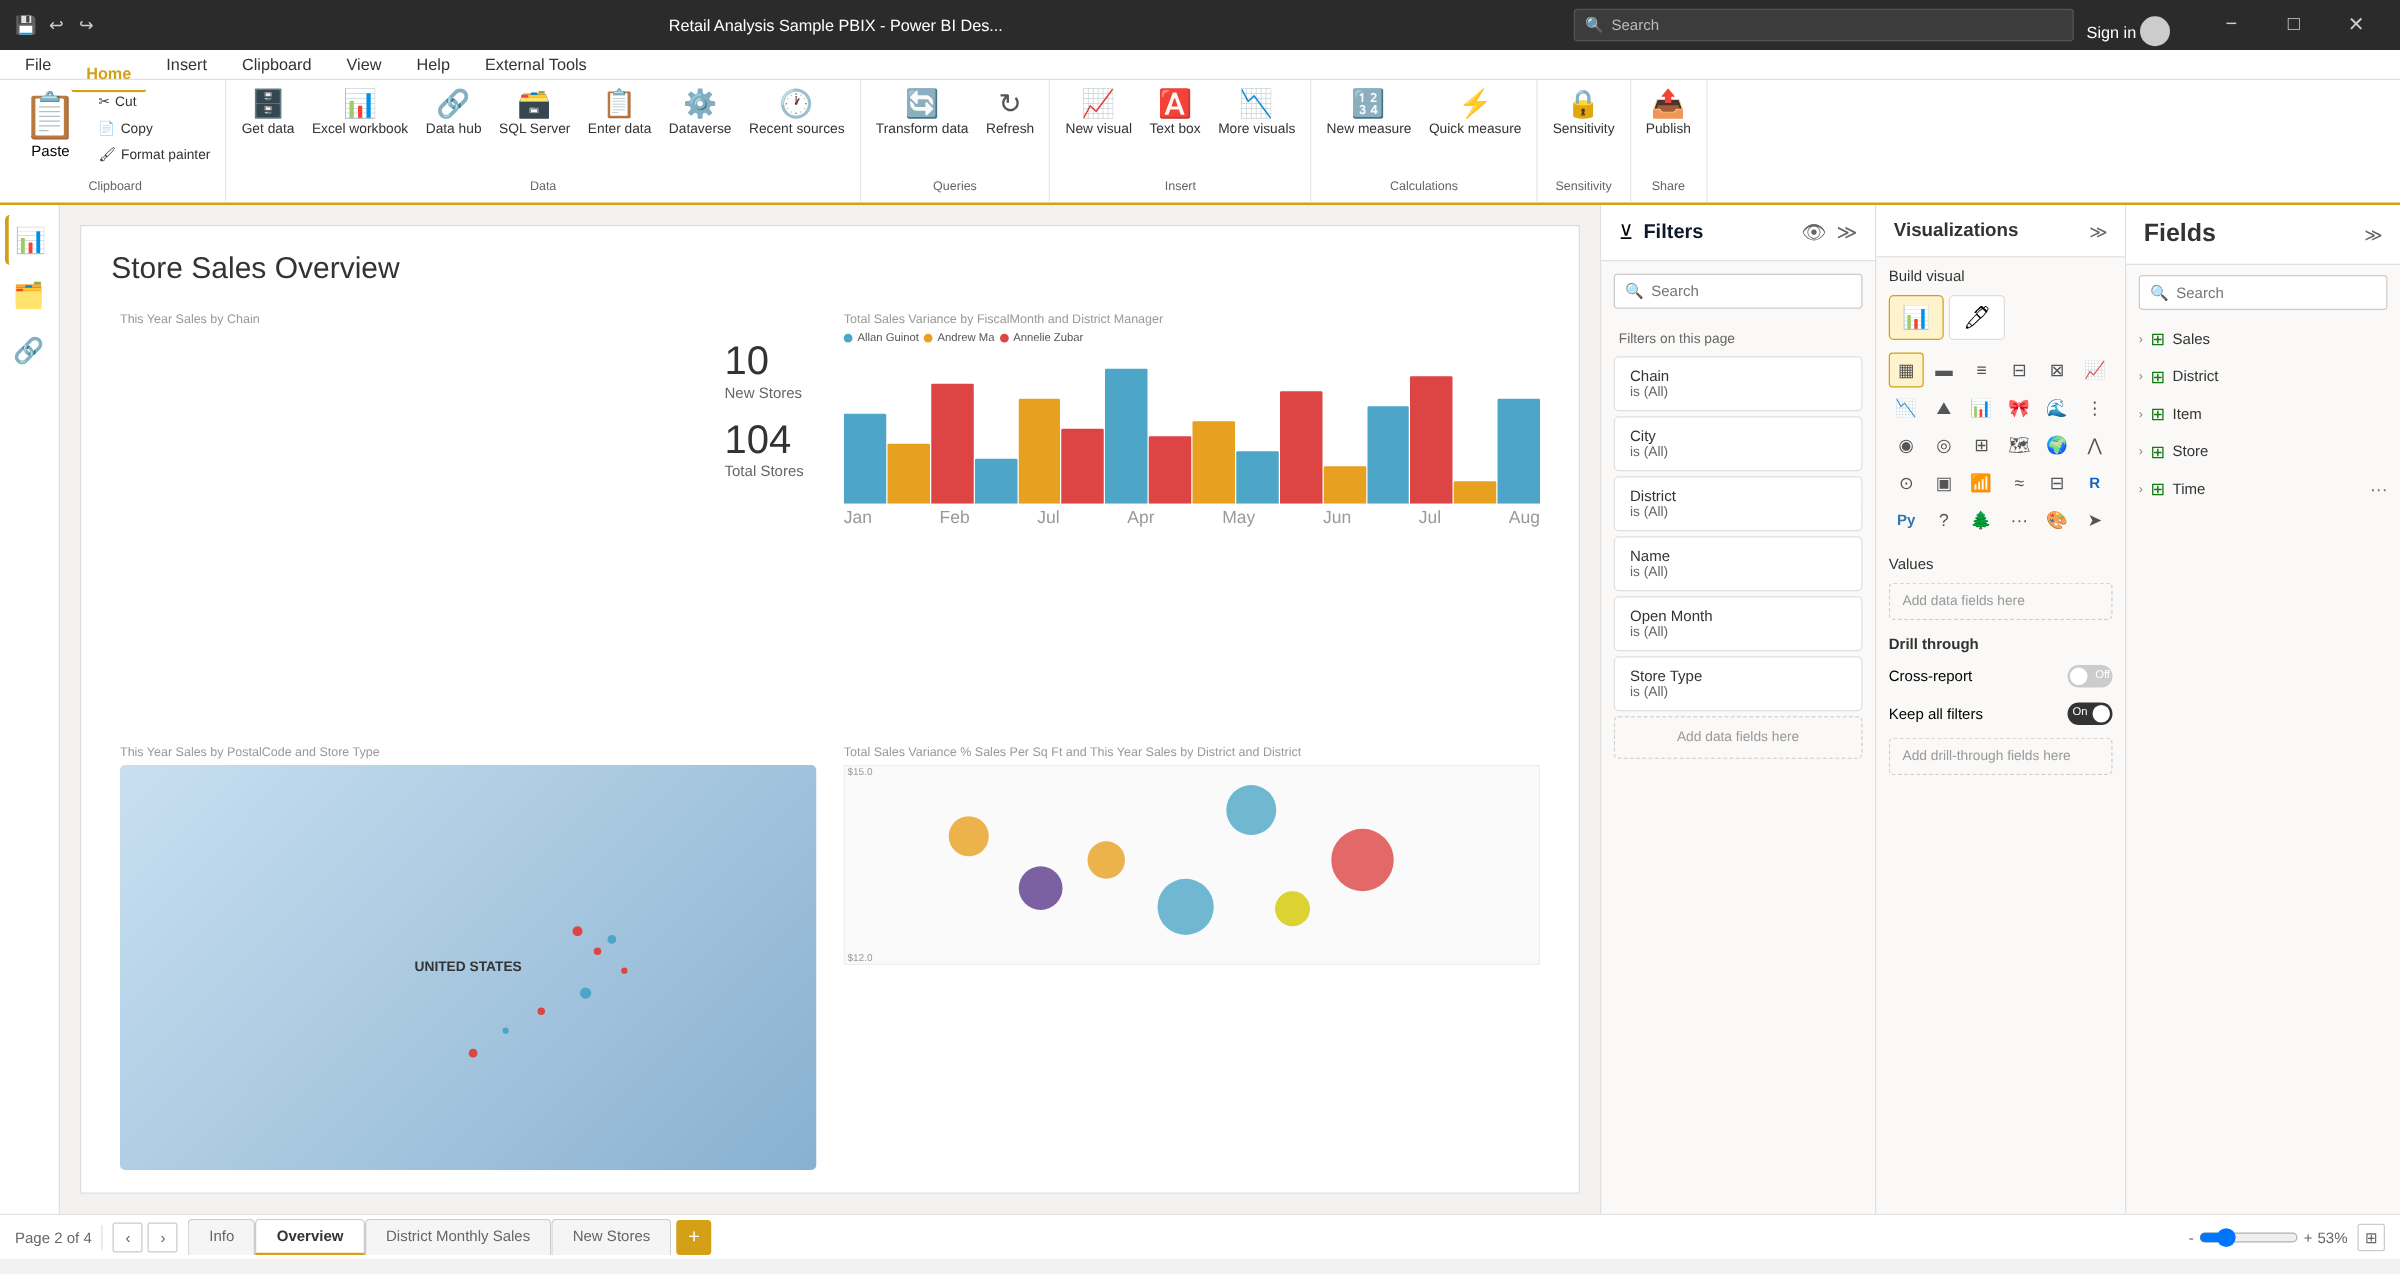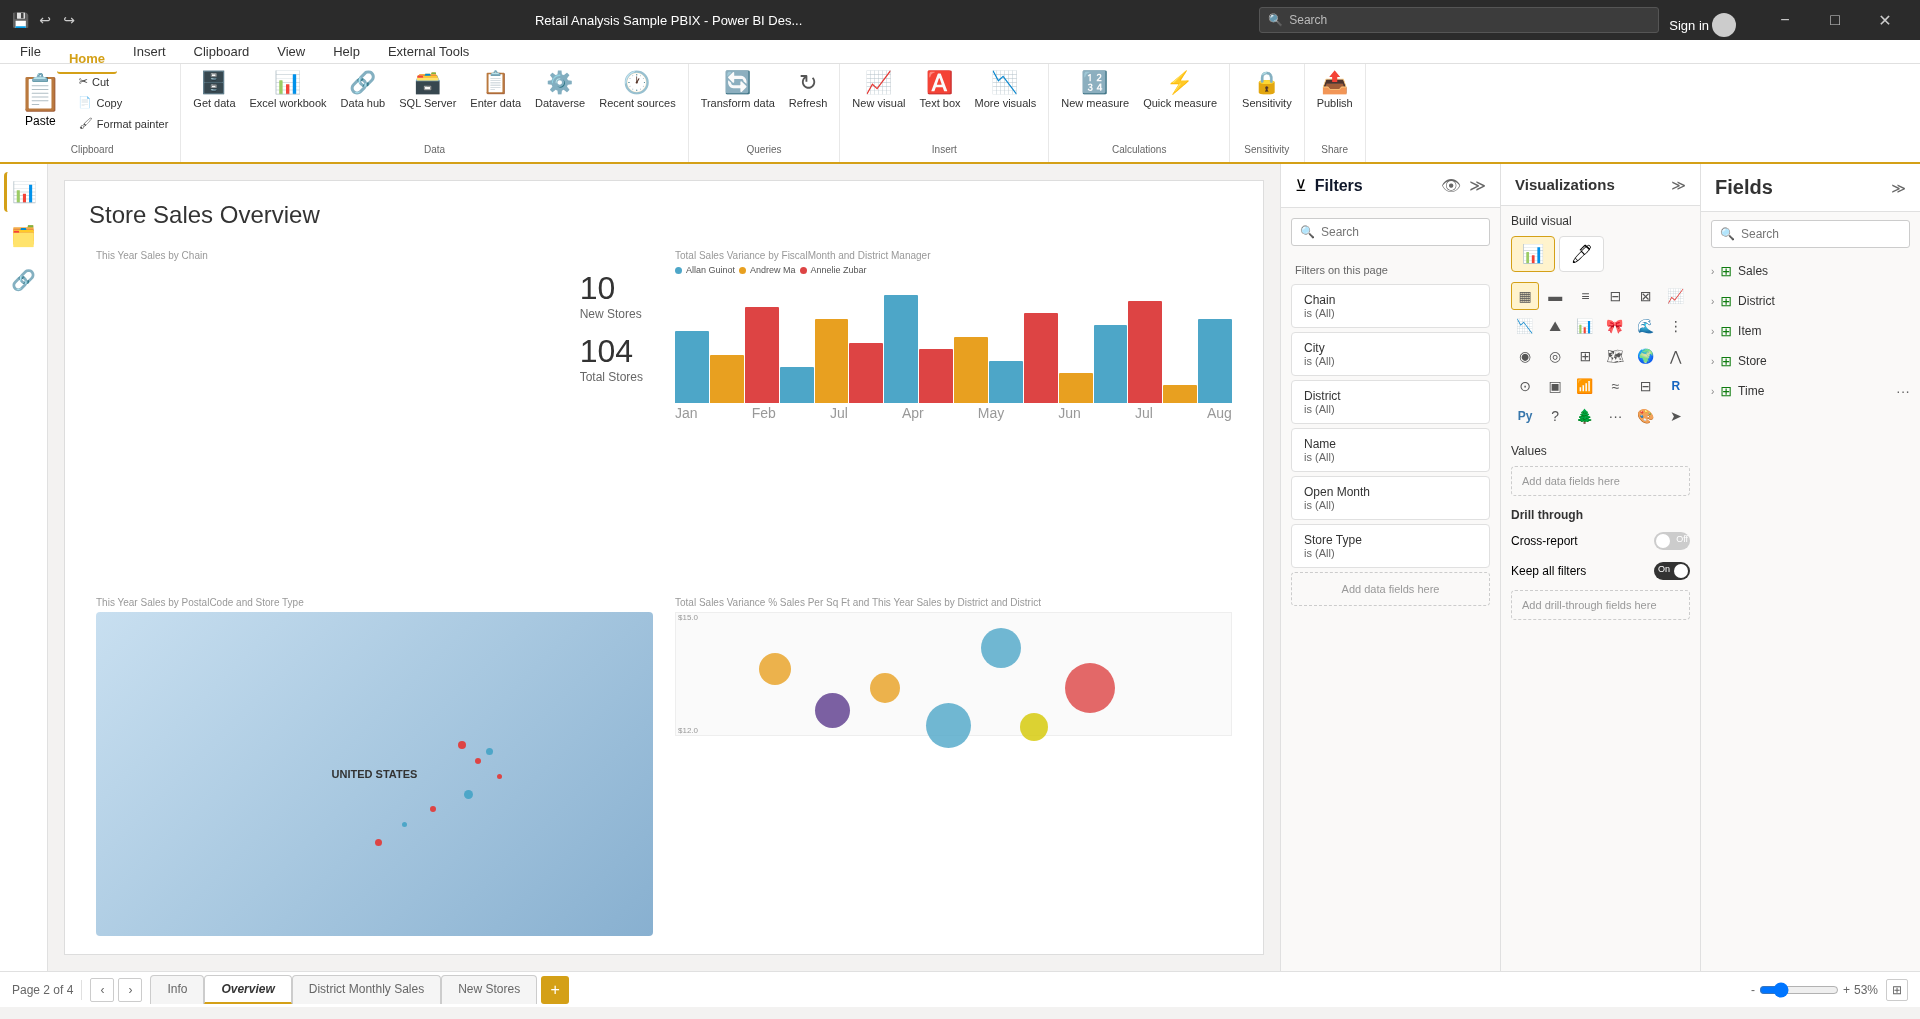--- a/index.html
+++ b/index.html
@@ -374,21 +374,21 @@
     .page-tab {
       padding: 6px 16px;
       border: 1px solid #ccc;
       border-bottom: none;
       background: #f5f5f5;
       cursor: pointer;
       font-size: 12px;
       color: #666;
       border-radius: 4px 4px 0 0;
     }
-    .page-tab.active { background: #fff; font-weight: 600; color: #333; border-bottom: 2px solid #d4a017; font-style: italic; }
+    .page-tab.active { background: #fff; font-weight: 600; color: #333; border-bottom: 2px solid #d4a017; }
     .page-tab-add {
       width: 28px;
       height: 28px;
       background: #d4a017;
       color: #fff;
       border-radius: 3px;
       display: flex;
       align-items: center;
       justify-content: center;
       cursor: pointer;
@@ -652,21 +652,21 @@
             <div class="map-dot" style="background:#d44;top:50%;left:72%;width:5px;height:5px;"></div>
             <div class="map-dot" style="background:#4da6c8;top:55%;left:66%;width:9px;height:9px;"></div>
             <div class="map-dot" style="background:#d44;top:60%;left:60%;width:6px;height:6px;"></div>
             <div class="map-dot" style="background:#4da6c8;top:65%;left:55%;width:5px;height:5px;"></div>
             <div class="map-dot" style="background:#d44;top:70%;left:50%;width:7px;height:7px;"></div>
           </div>
         </div>
 
         <div class="chart-cell">
           <div class="chart-title">Total Sales Variance % Sales Per Sq Ft and This Year Sales by District and District</div>
-          <div style="position:relative;height:124px;background:#fafafa;border:1px solid #eee;">
+          <div style="position:relative;height:160px;background:#fafafa;border:1px solid #eee;">
 
             <div style="position:absolute;left:2px;top:0;font-size:8px;color:#999;">$15.0</div>
             <div style="position:absolute;left:2px;bottom:0;font-size:8px;color:#999;">$12.0</div>
 
             <div style="position:absolute;width:40px;height:40px;border-radius:50%;background:#4da6c8;opacity:0.8;top:15px;left:55%;"></div>
             <div style="position:absolute;width:30px;height:30px;border-radius:50%;background:#e8a020;opacity:0.8;top:60px;left:35%;"></div>
             <div style="position:absolute;width:50px;height:50px;border-radius:50%;background:#d44;opacity:0.8;top:50px;left:70%;"></div>
             <div style="position:absolute;width:35px;height:35px;border-radius:50%;background:#5b3a8c;opacity:0.8;top:80px;left:25%;"></div>
             <div style="position:absolute;width:45px;height:45px;border-radius:50%;background:#4da6c8;opacity:0.8;top:90px;left:45%;"></div>
             <div style="position:absolute;width:32px;height:32px;border-radius:50%;background:#e8a020;opacity:0.8;top:40px;left:15%;"></div>

